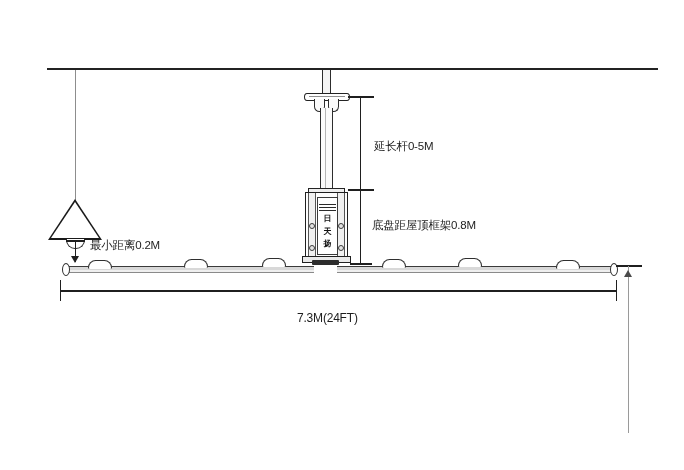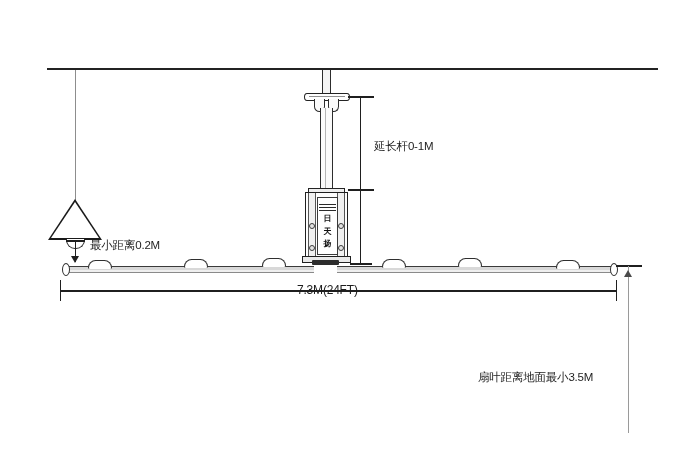--- a/index.html
+++ b/index.html
@@ -390,21 +390,21 @@
     background: #1f1f1f;
   }
   #dimw-cap-r {
     left: 616px;
     top: 280px;
     height: 21px;
     background: #1f1f1f;
   }
   #label-width {
     left: 297px;
-    top: 284px;
+    top: 312px;
     font-size: 12px;
   }
 
   
   #dimf-tick-top {
     left: 616px;
     top: 265px;
     width: 26px;
     height: 1.5px;
     background: #1f1f1f;
@@ -482,28 +482,28 @@
   <div class="blade-bar" style="left:337px;width:276px;"></div>
   <div class="blade-bar-2" style="left:337px;width:276px;"></div>
   <div class="blade-joint" style="left:382px;top:259px;"></div>
   <div class="blade-joint" style="left:458px;top:258px;"></div>
   <div class="blade-joint" style="left:556px;top:260px;"></div>
   <div class="blade-tip" style="left:610px;top:263px;"></div>
 
   <div class="hline" id="dim1-tick-top"></div>
   <div class="vline" id="dim1-line"></div>
   <div class="hline" id="dim1-tick-bot"></div>
-  <div class="label" id="label-rod">延长杆0-1M</div>
+  <div class="label" id="label-rod">延长杆0-5M</div>
 
   <div class="vline" id="dim2-line"></div>
   <div class="hline" id="dim2-tick-bot"></div>
+  <div class="label" id="label-chassis">底盘距屋顶框架0.8M</div>
 
   <div class="vline" id="dimw-cap-l"></div>
   <div class="hline" id="dimw-line"></div>
   <div class="vline" id="dimw-cap-r"></div>
   <div class="label" id="label-width">7.3M(24FT)</div>
 
   <div class="hline" id="dimf-tick-top"></div>
   <div class="vline" id="dimf-line"></div>
   <div id="dimf-arrow-up"></div>
-  <div class="label" id="label-floor">扇叶距离地面最小3.5M</div>
 
 </div>
 
 </body></html>

